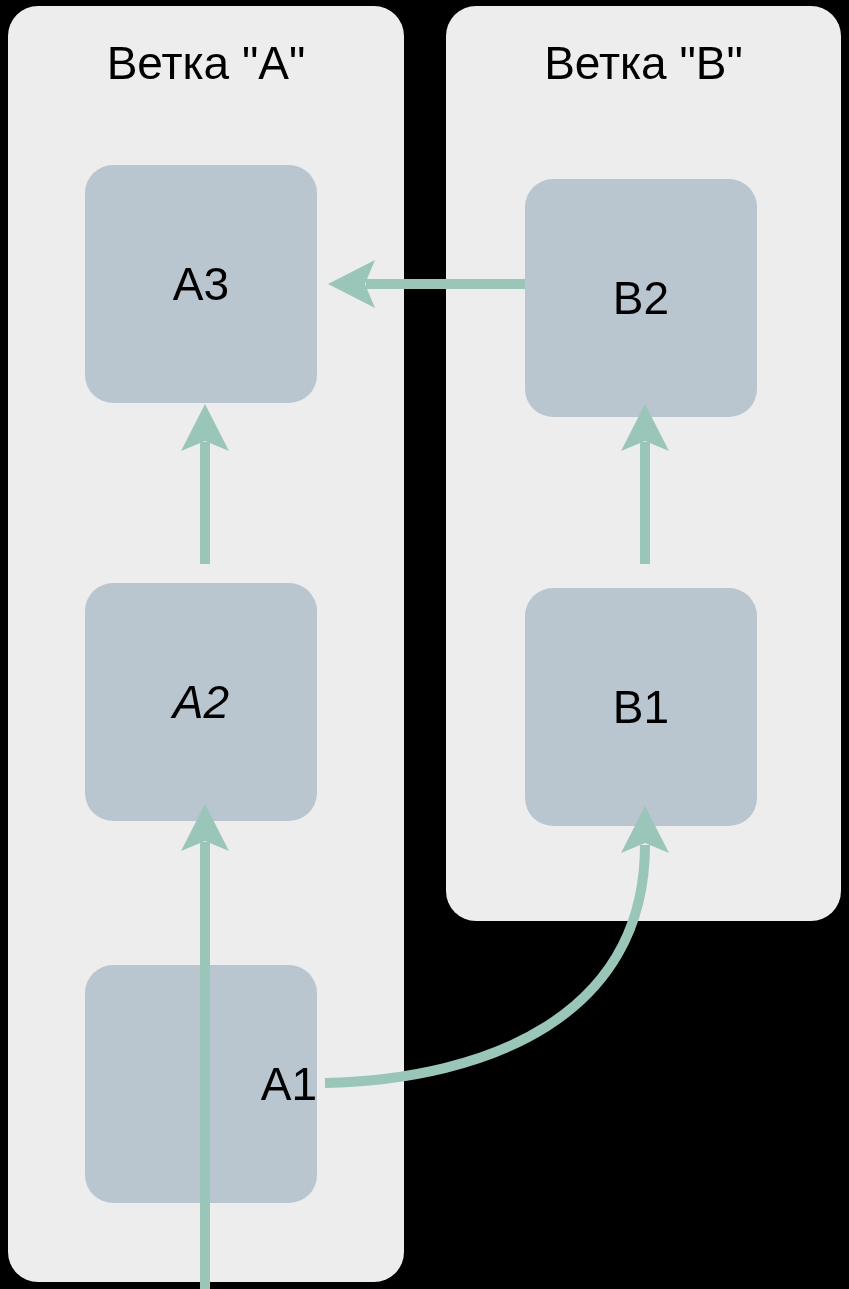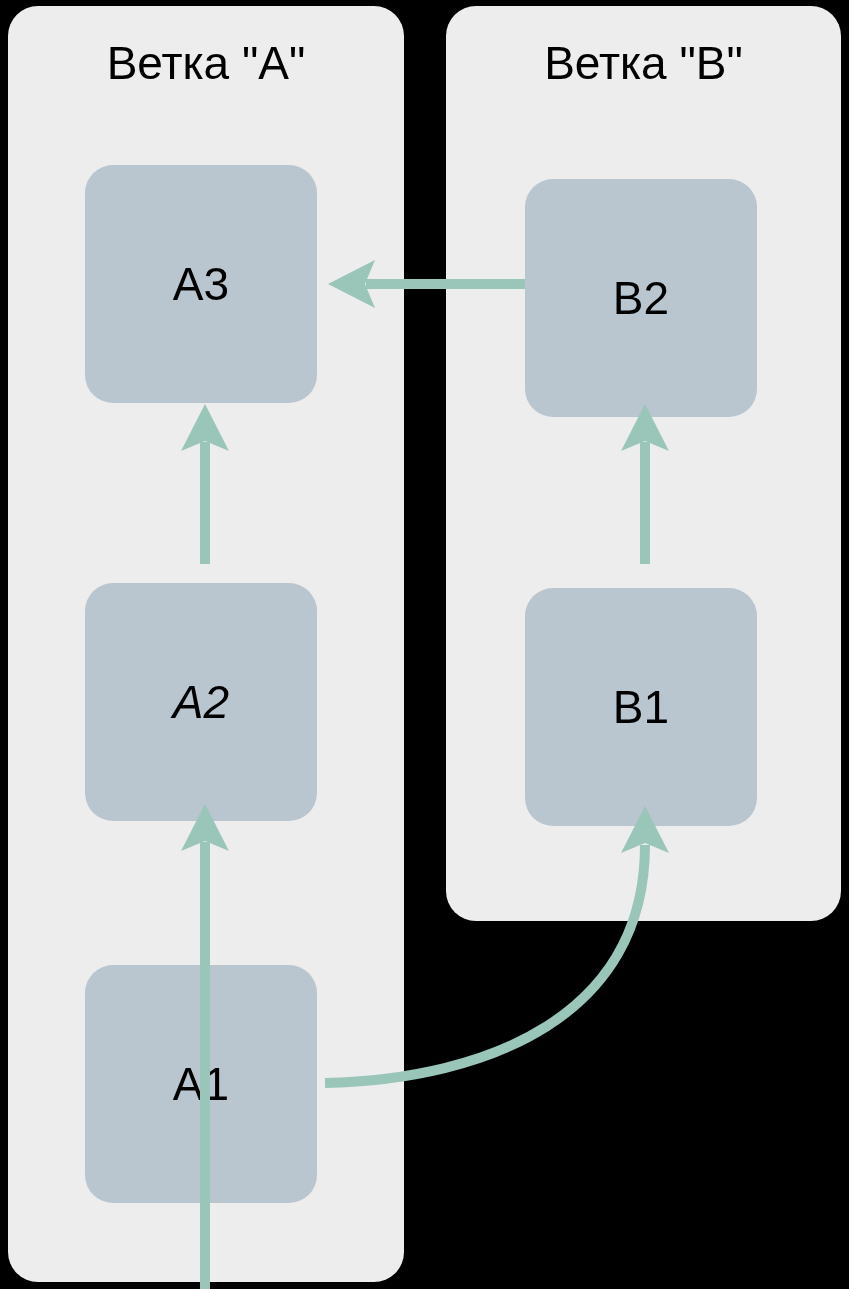--- a/index.html
+++ b/index.html
@@ -38,21 +38,21 @@
     border-radius: 28px;
     display: flex;
     align-items: center;
     justify-content: center;
   }
   .node-label {
     font-size: 46px;
   }
   #node-a3 { left: 85px;  top: 165px; }
   #node-a2 { left: 85px;  top: 583px; font-style: italic; }
-  #node-a1 { left: 85px;  top: 965px; }
+  #node-a1 { left: 85px;  top: 965px; justify-content: flex-end; }
   #node-b2 { left: 525px; top: 179px; }
   #node-b1 { left: 525px; top: 565px; margin-top: 23px; }
   .edges-layer {
     position: absolute;
     left: 0;
     top: 0;
     width: 849px;
     height: 1289px;
     pointer-events: none;
   }

